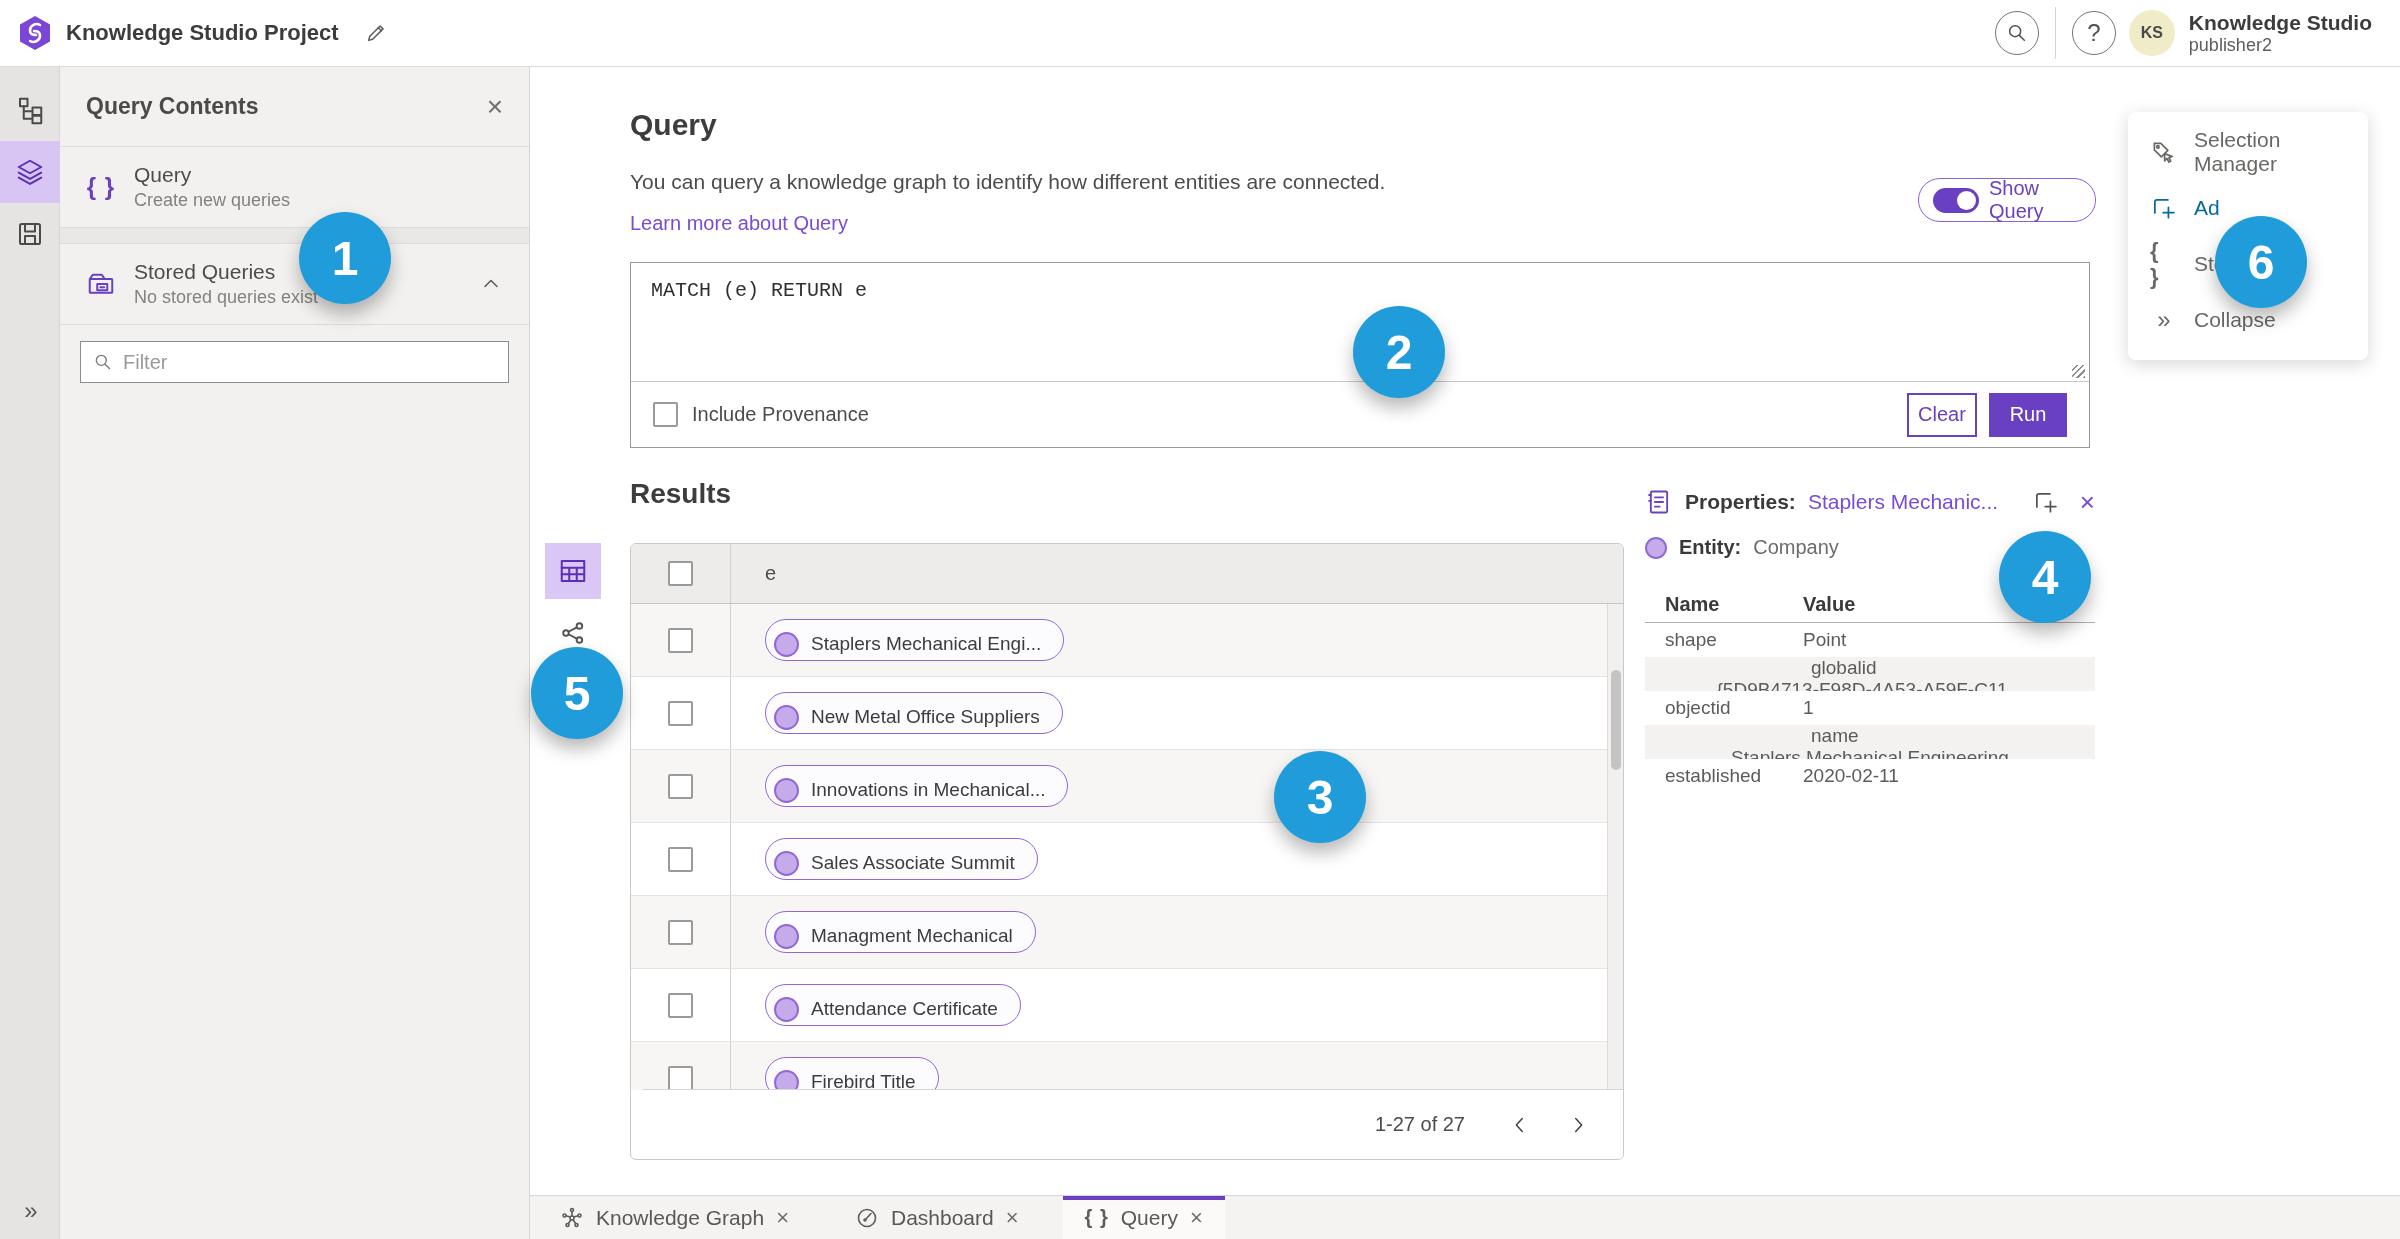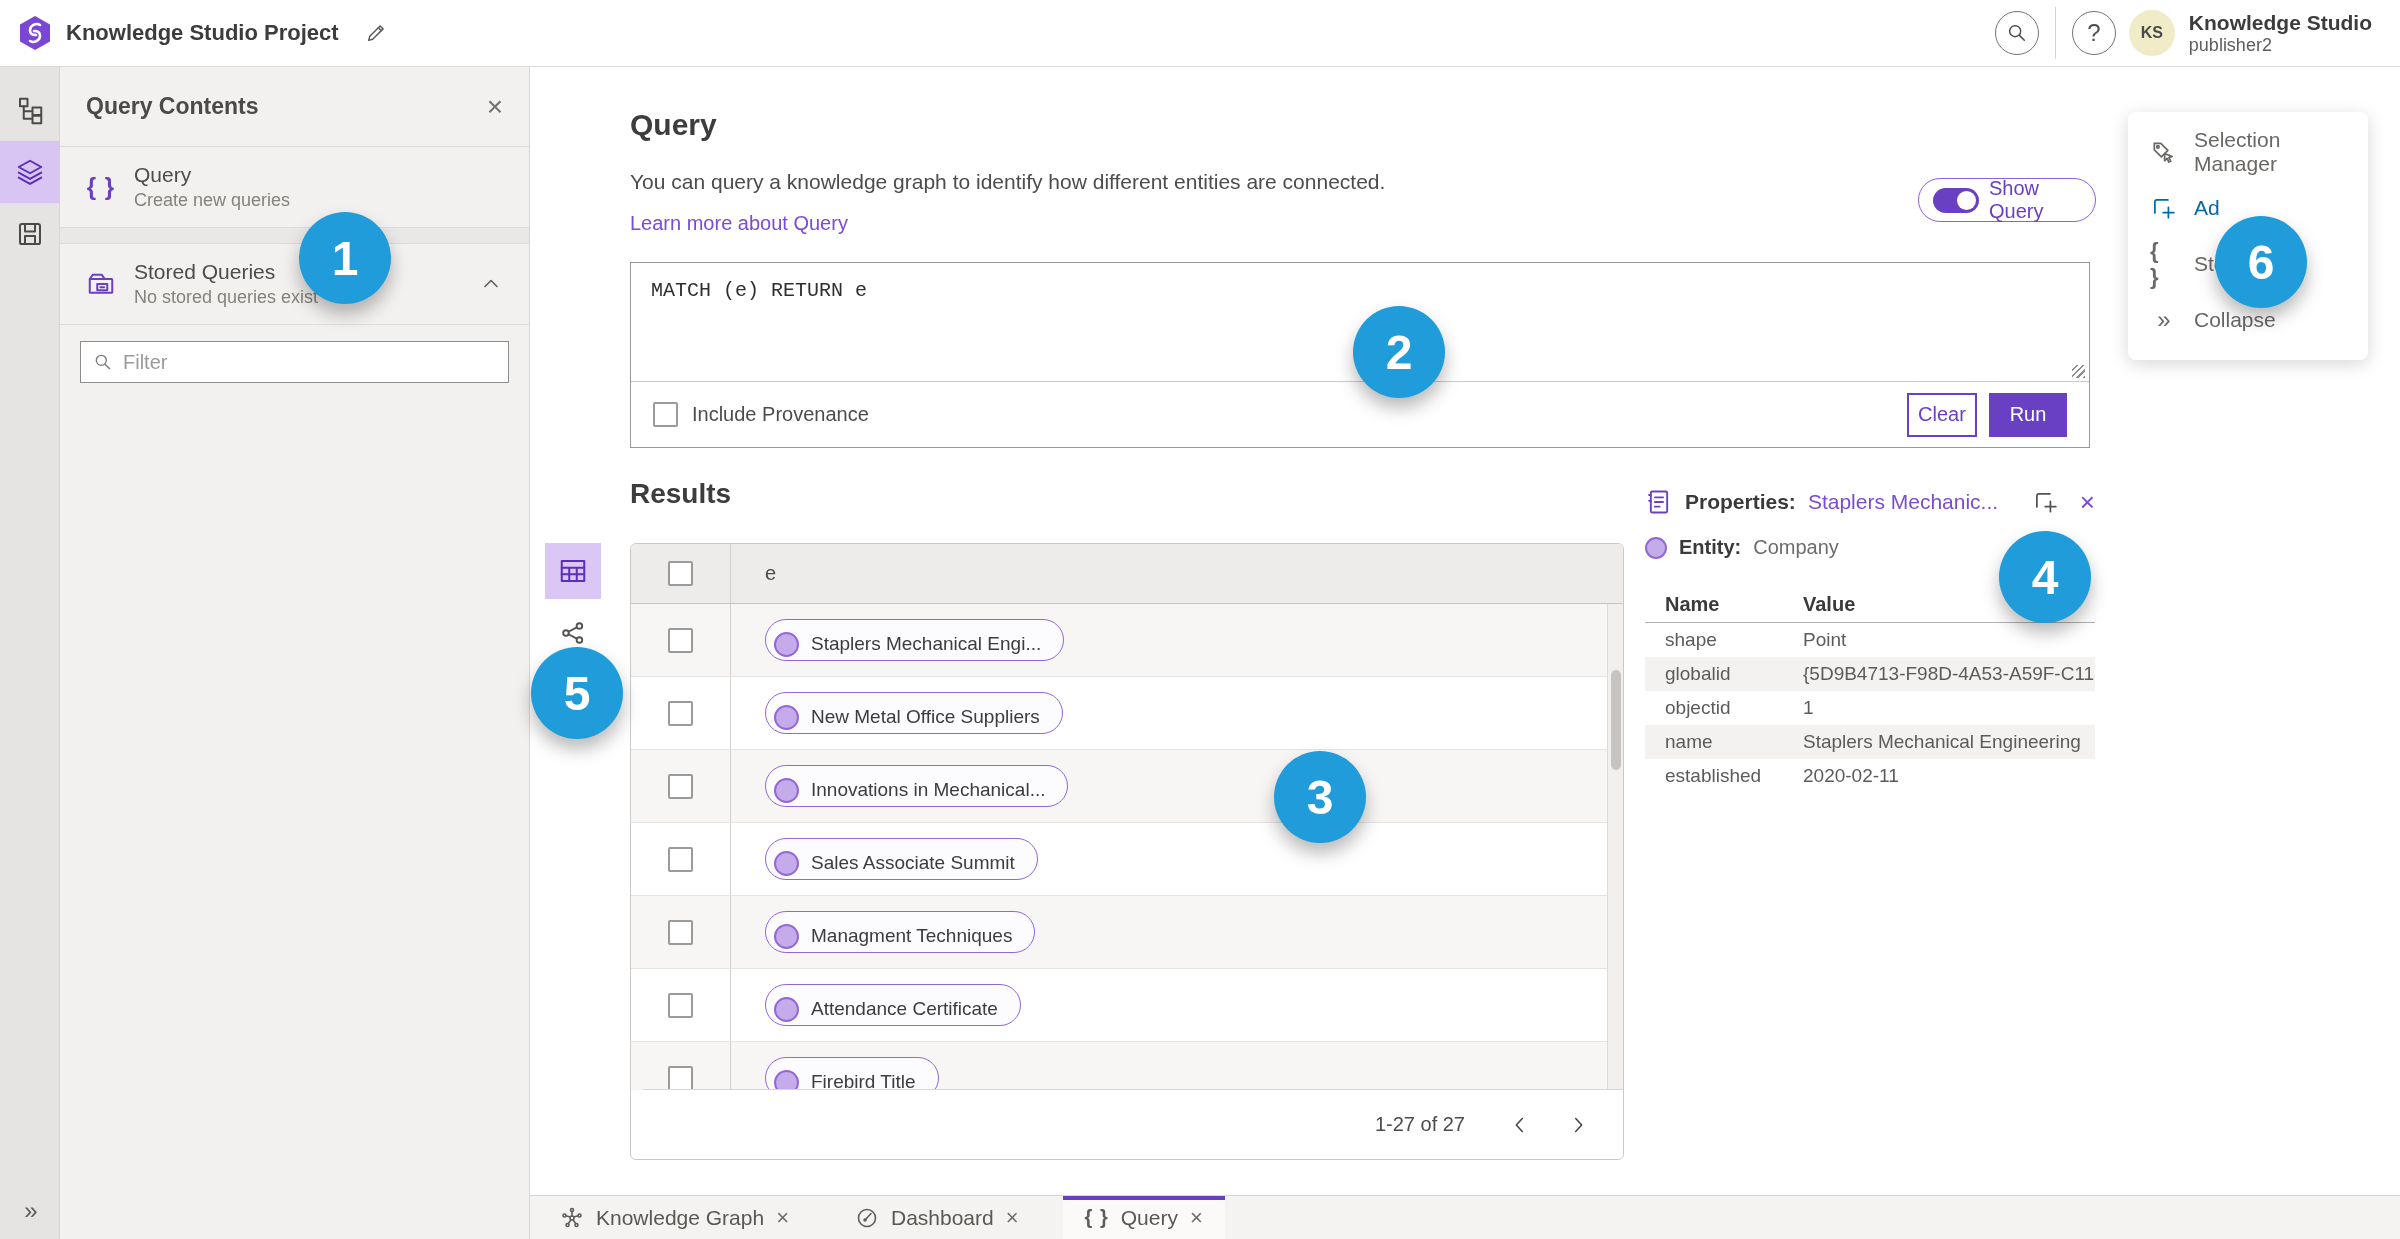--- a/index.html
+++ b/index.html
@@ -121,21 +121,21 @@
   .props-add { color:#55534f; }
   .props-close { font-size:26px; color:#7a4bd4; line-height:1; margin-left:10px; }
   .entity-row { display:flex; align-items:center; gap:12px; margin-top:20px; }
   .entity-dot { width:22px; height:22px; border-radius:50%; background:#c6abeb; border:2px solid #9268d8; }
   .entity-label { font-size:20px; font-weight:bold; color:#3a3a3a; }
   .entity-value { font-size:20px; color:#6e6c6a; }
   .props-thead { display:flex; margin-top:28px; height:36px; align-items:center; border-bottom:1px solid #b3b1af; }
   .props-thead .col-name { width:158px; padding-left:20px; font-size:20px; font-weight:bold; color:#3a3a3a; }
   .props-thead .col-value { flex:1; font-size:20px; font-weight:bold; color:#3a3a3a; }
   .props-row { display:flex; align-items:center; height:34px; font-size:19px; color:#5d5b59; }
-  .props-row.alt { background:#f4f2f0; }
+  .props-row.alt { background:#f4f2f0;flex-direction:column; }
   .props-row .cell-name { width:158px; padding-left:20px; }
   .props-row .cell-value { flex:1; white-space:nowrap; overflow:hidden; }
   .props-pag { position:absolute; left:1645px; top:1106px; width:450px; height:60px; border-top:1px solid #dbd9d7;
                display:flex; align-items:center; justify-content:flex-end; }
   .props-pag .pag-text { font-size:19px; margin-right:30px; }
 
   
   .right-menu { position:absolute; left:2128px; top:112px; width:240px; background:#fff; border-radius:8px;
                 box-shadow:0 4px 18px rgba(0,0,0,0.16); padding:12px 0; z-index:5; }
   .menu-item { height:56px; display:flex; align-items:center; gap:18px; padding:0 22px; color:#696764; font-size:21px; }
@@ -360,21 +360,21 @@
             </span>
           </div>
       </div>
       <div class="r-row alt">
         <div class="cb-col">
             <span class="cb"></span>
           </div>
         <div class="e-col">
             <span class="chip">
               <span class="chip-dot"></span>
-              <span class="chip-label">Managment Techniques</span>
+              <span class="chip-label">Managment Mechanical</span>
             </span>
           </div>
       </div>
       <div class="r-row">
         <div class="cb-col">
             <span class="cb"></span>
           </div>
         <div class="e-col">
             <span class="chip">
               <span class="chip-dot"></span>

